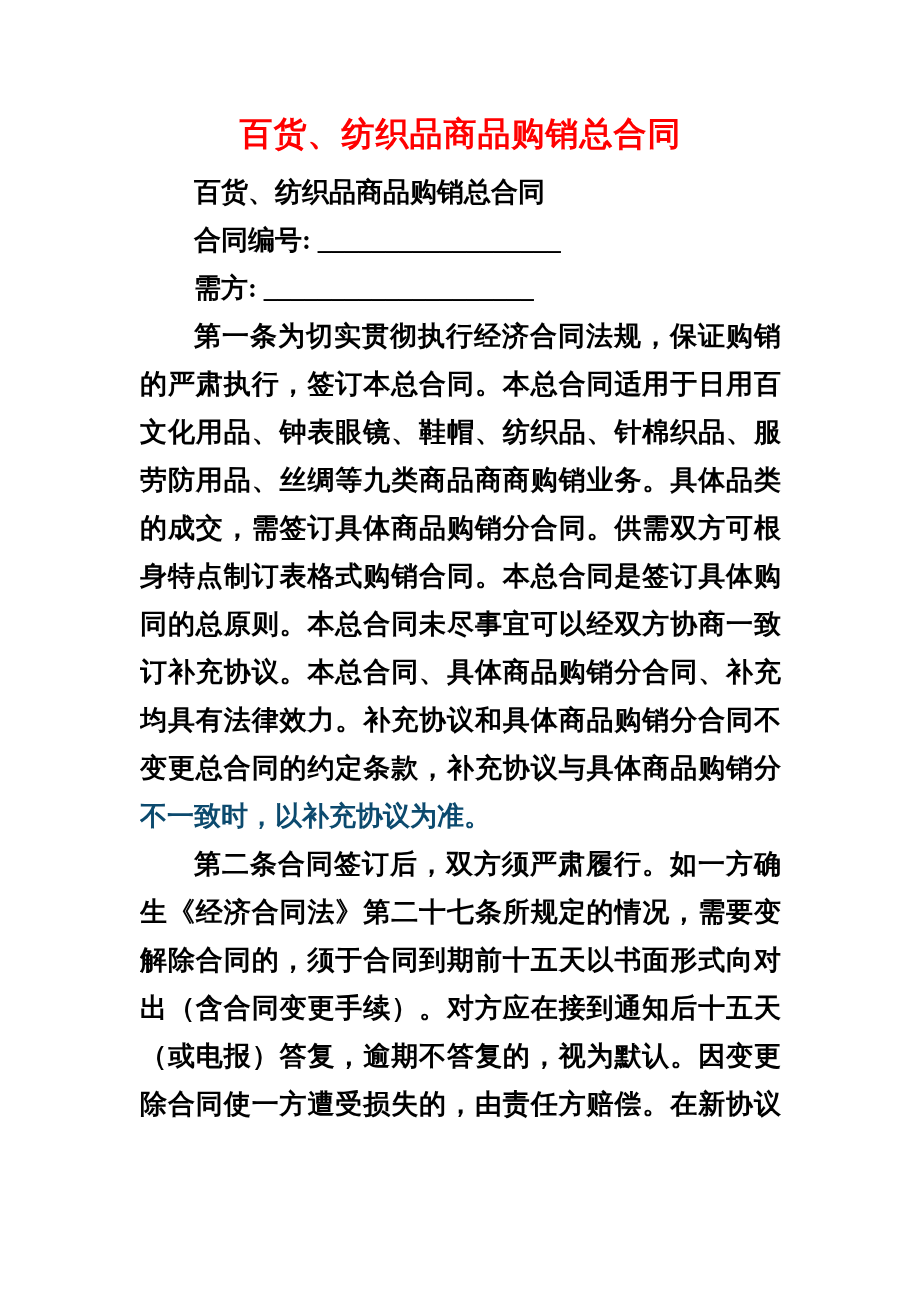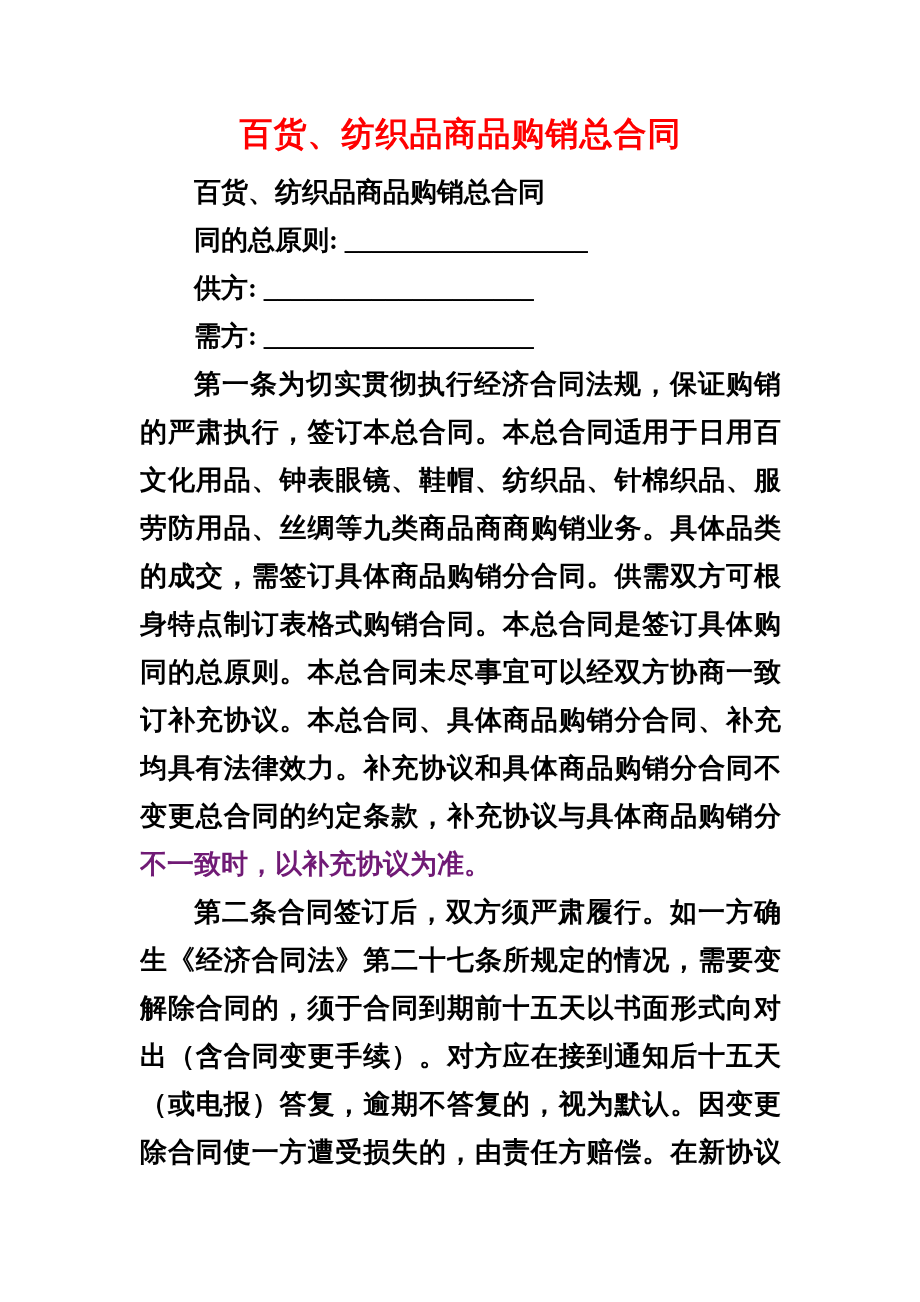--- a/index.html
+++ b/index.html
@@ -48,34 +48,33 @@
     text-justify: inter-character;
   }
 </style>
 </head>
 <body style="background: rgb(255, 255, 255);">
 
 <div class="content">
   <div class="doc-title" style="color: rgb(255, 0, 0);">百货、纺织品商品购销总合同</div>
   <div>
       <div class="line indent" style="color: rgb(0, 0, 0);">百货、纺织品商品购销总合同</div>
-      <div class="line indent" style="color: rgb(0, 0, 0);">同的总原则: __________________</div>
-      <div class="line indent" style="color: rgb(0, 0, 0);">供方: ____________________</div>
+      <div class="line indent" style="color: rgb(0, 0, 0);">合同编号: __________________</div>
       <div class="line indent" style="color: rgb(0, 0, 0);">需方: ____________________</div>
       <div class="line indent spread" style="color: rgb(0, 0, 0);">第一条为切实贯彻执行经济合同法规，保证购销合同</div>
       <div class="line spread" style="color: rgb(0, 0, 0);">的严肃执行，签订本总合同。本总合同适用于日用百货、</div>
       <div class="line spread" style="color: rgb(0, 0, 0);">文化用品、钟表眼镜、鞋帽、纺织品、针棉织品、服装、</div>
       <div class="line spread" style="color: rgb(0, 0, 0);">劳防用品、丝绸等九类商品商商购销业务。具体品类（种）</div>
       <div class="line spread" style="color: rgb(0, 0, 0);">的成交，需签订具体商品购销分合同。供需双方可根据自</div>
       <div class="line spread" style="color: rgb(0, 0, 0);">身特点制订表格式购销合同。本总合同是签订具体购销合</div>
       <div class="line spread" style="color: rgb(0, 0, 0);">同的总原则。本总合同未尽事宜可以经双方协商一致后签</div>
       <div class="line spread" style="color: rgb(0, 0, 0);">订补充协议。本总合同、具体商品购销分合同、补充协议</div>
       <div class="line spread" style="color: rgb(0, 0, 0);">均具有法律效力。补充协议和具体商品购销分合同不可以</div>
       <div class="line spread" style="color: rgb(0, 0, 0);">变更总合同的约定条款，补充协议与具体商品购销分合同</div>
-      <div class="line" style="color: #701a75;">不一致时，以补充协议为准。</div>
+      <div class="line" style="color: #0c4a6e;">不一致时，以补充协议为准。</div>
       <div class="line indent spread" style="color: rgb(0, 0, 0);">第二条合同签订后，双方须严肃履行。如一方确因发</div>
       <div class="line spread" style="color: rgb(0, 0, 0);">生《经济合同法》第二十七条所规定的情况，需要变更或</div>
       <div class="line spread" style="color: rgb(0, 0, 0);">解除合同的，须于合同到期前十五天以书面形式向对方提</div>
       <div class="line spread" style="color: rgb(0, 0, 0);">出（含合同变更手续）。对方应在接到通知后十五天内书面</div>
       <div class="line spread" style="color: rgb(0, 0, 0);">（或电报）答复，逾期不答复的，视为默认。因变更或解</div>
       <div class="line spread" style="color: rgb(0, 0, 0);">除合同使一方遭受损失的，由责任方赔偿。在新协议未达</div>
     </div>
 </div>
 
 </body></html>

